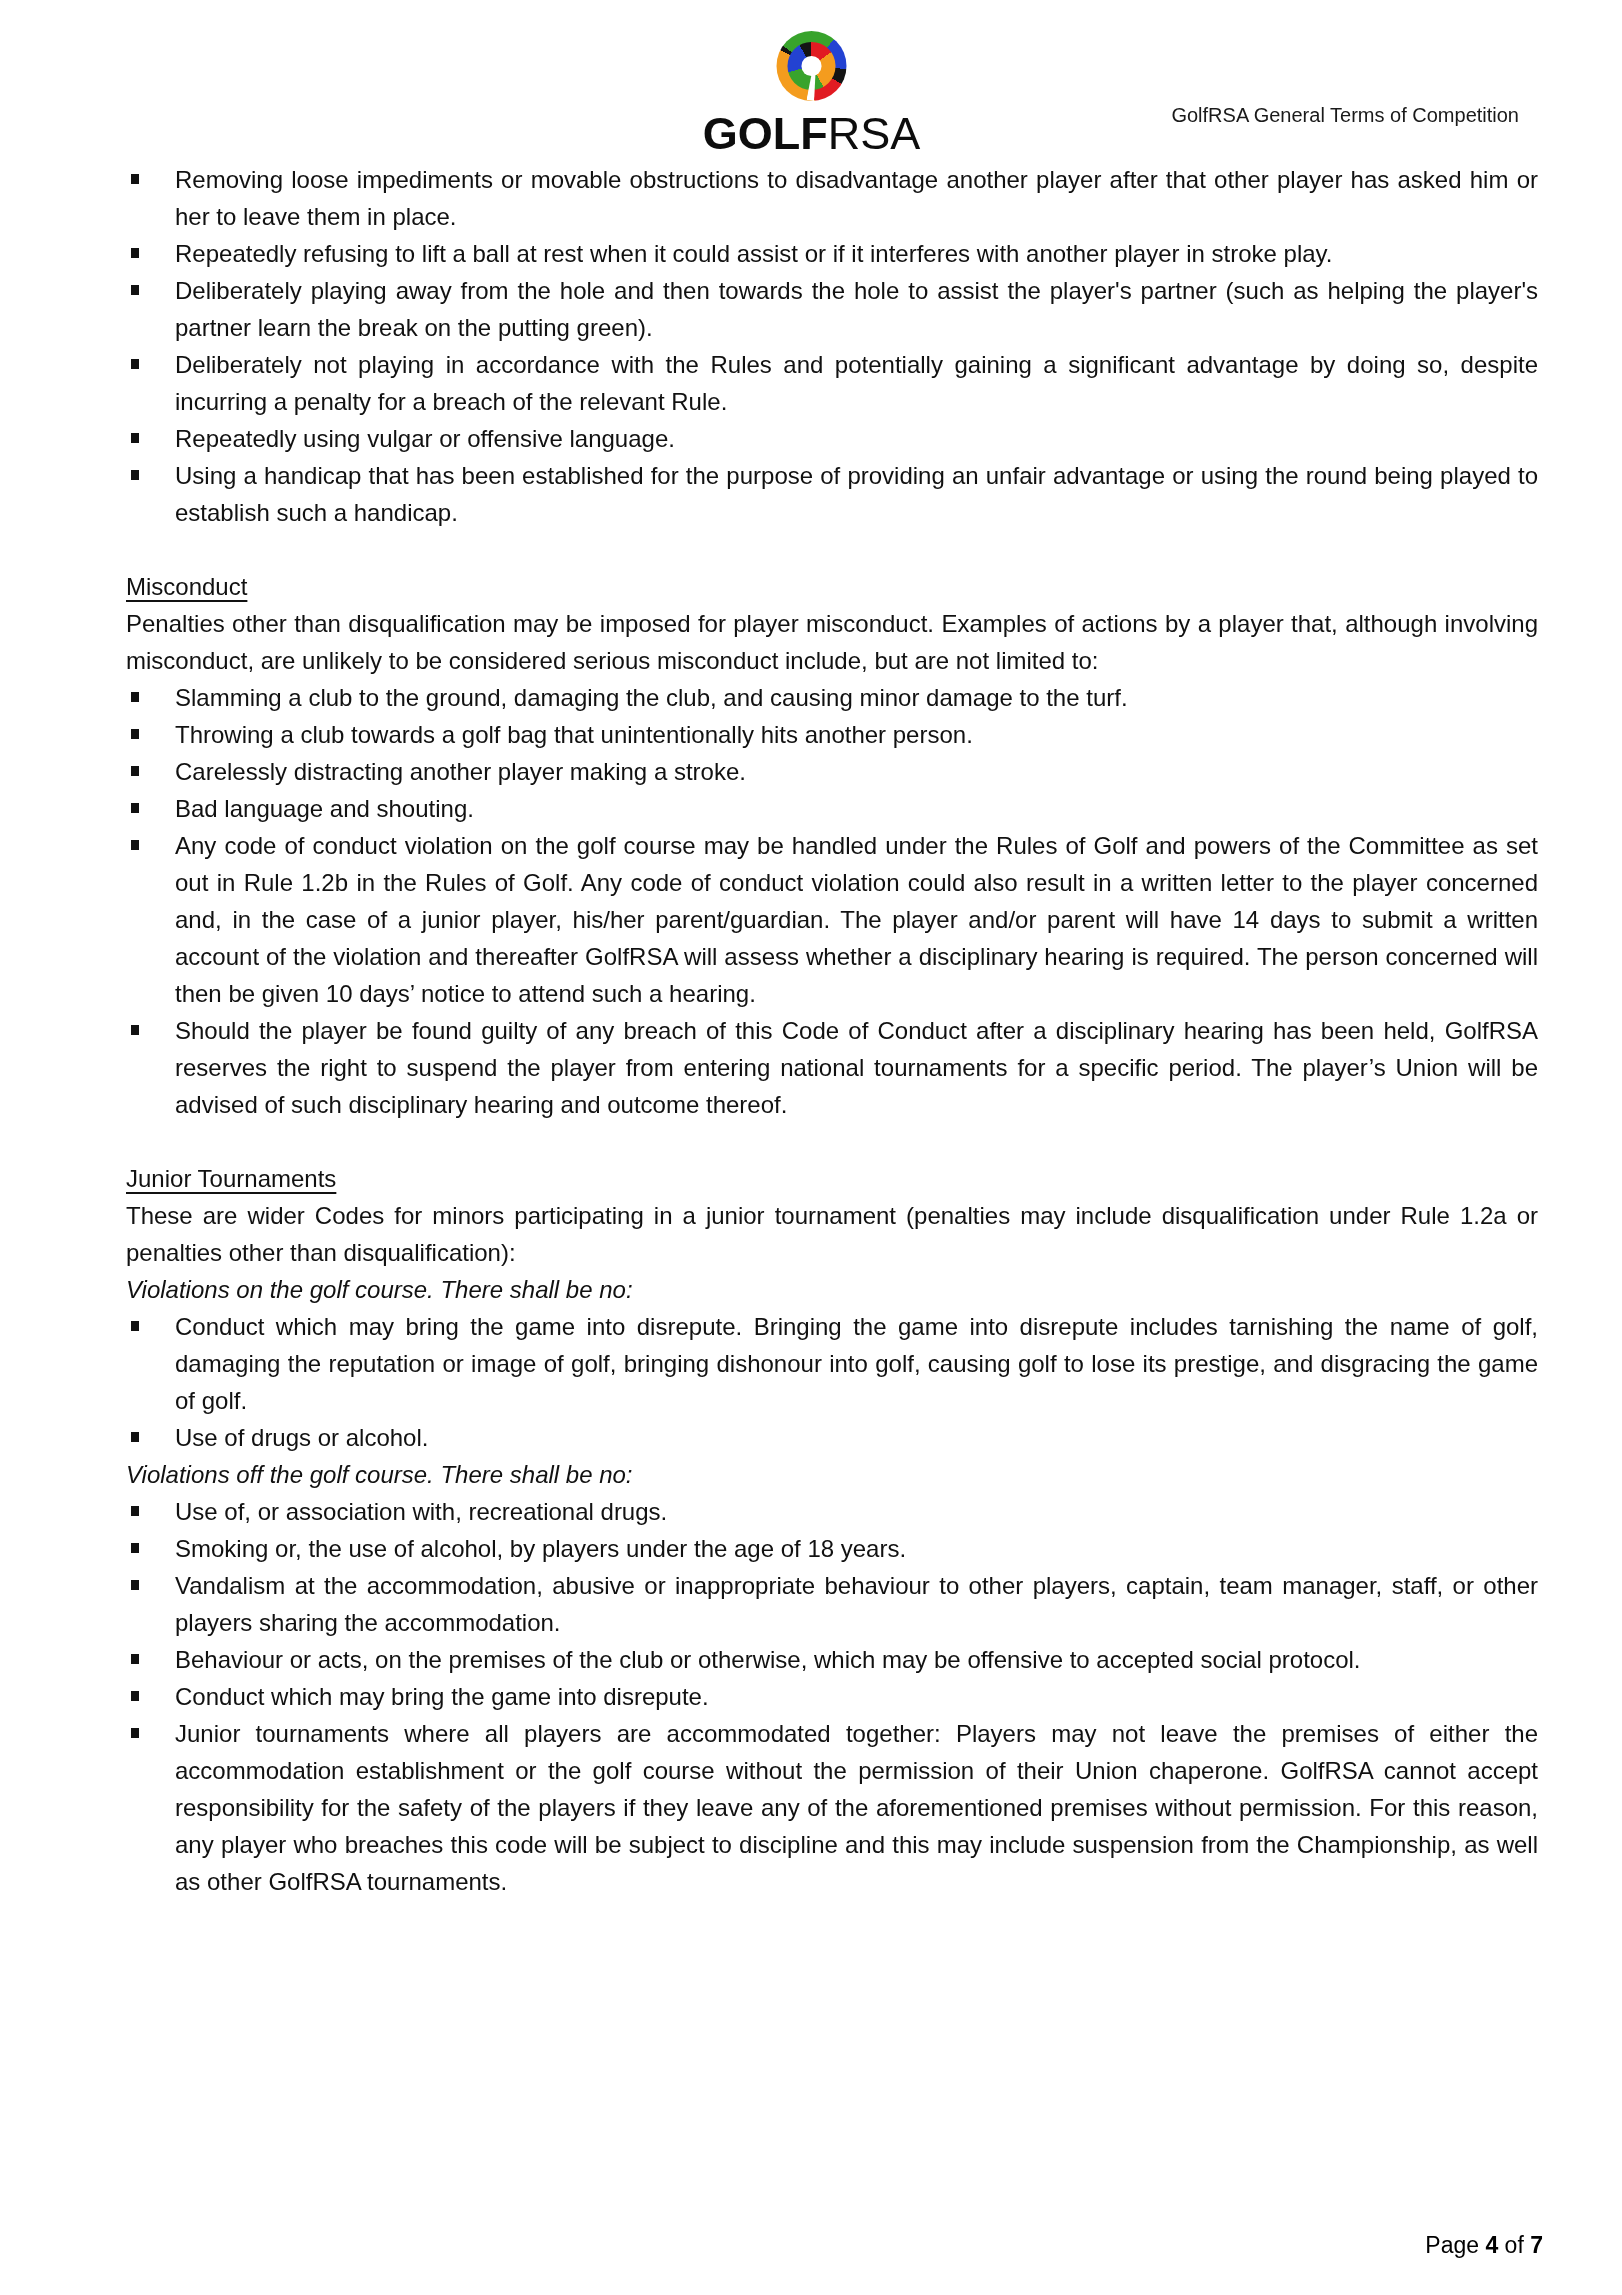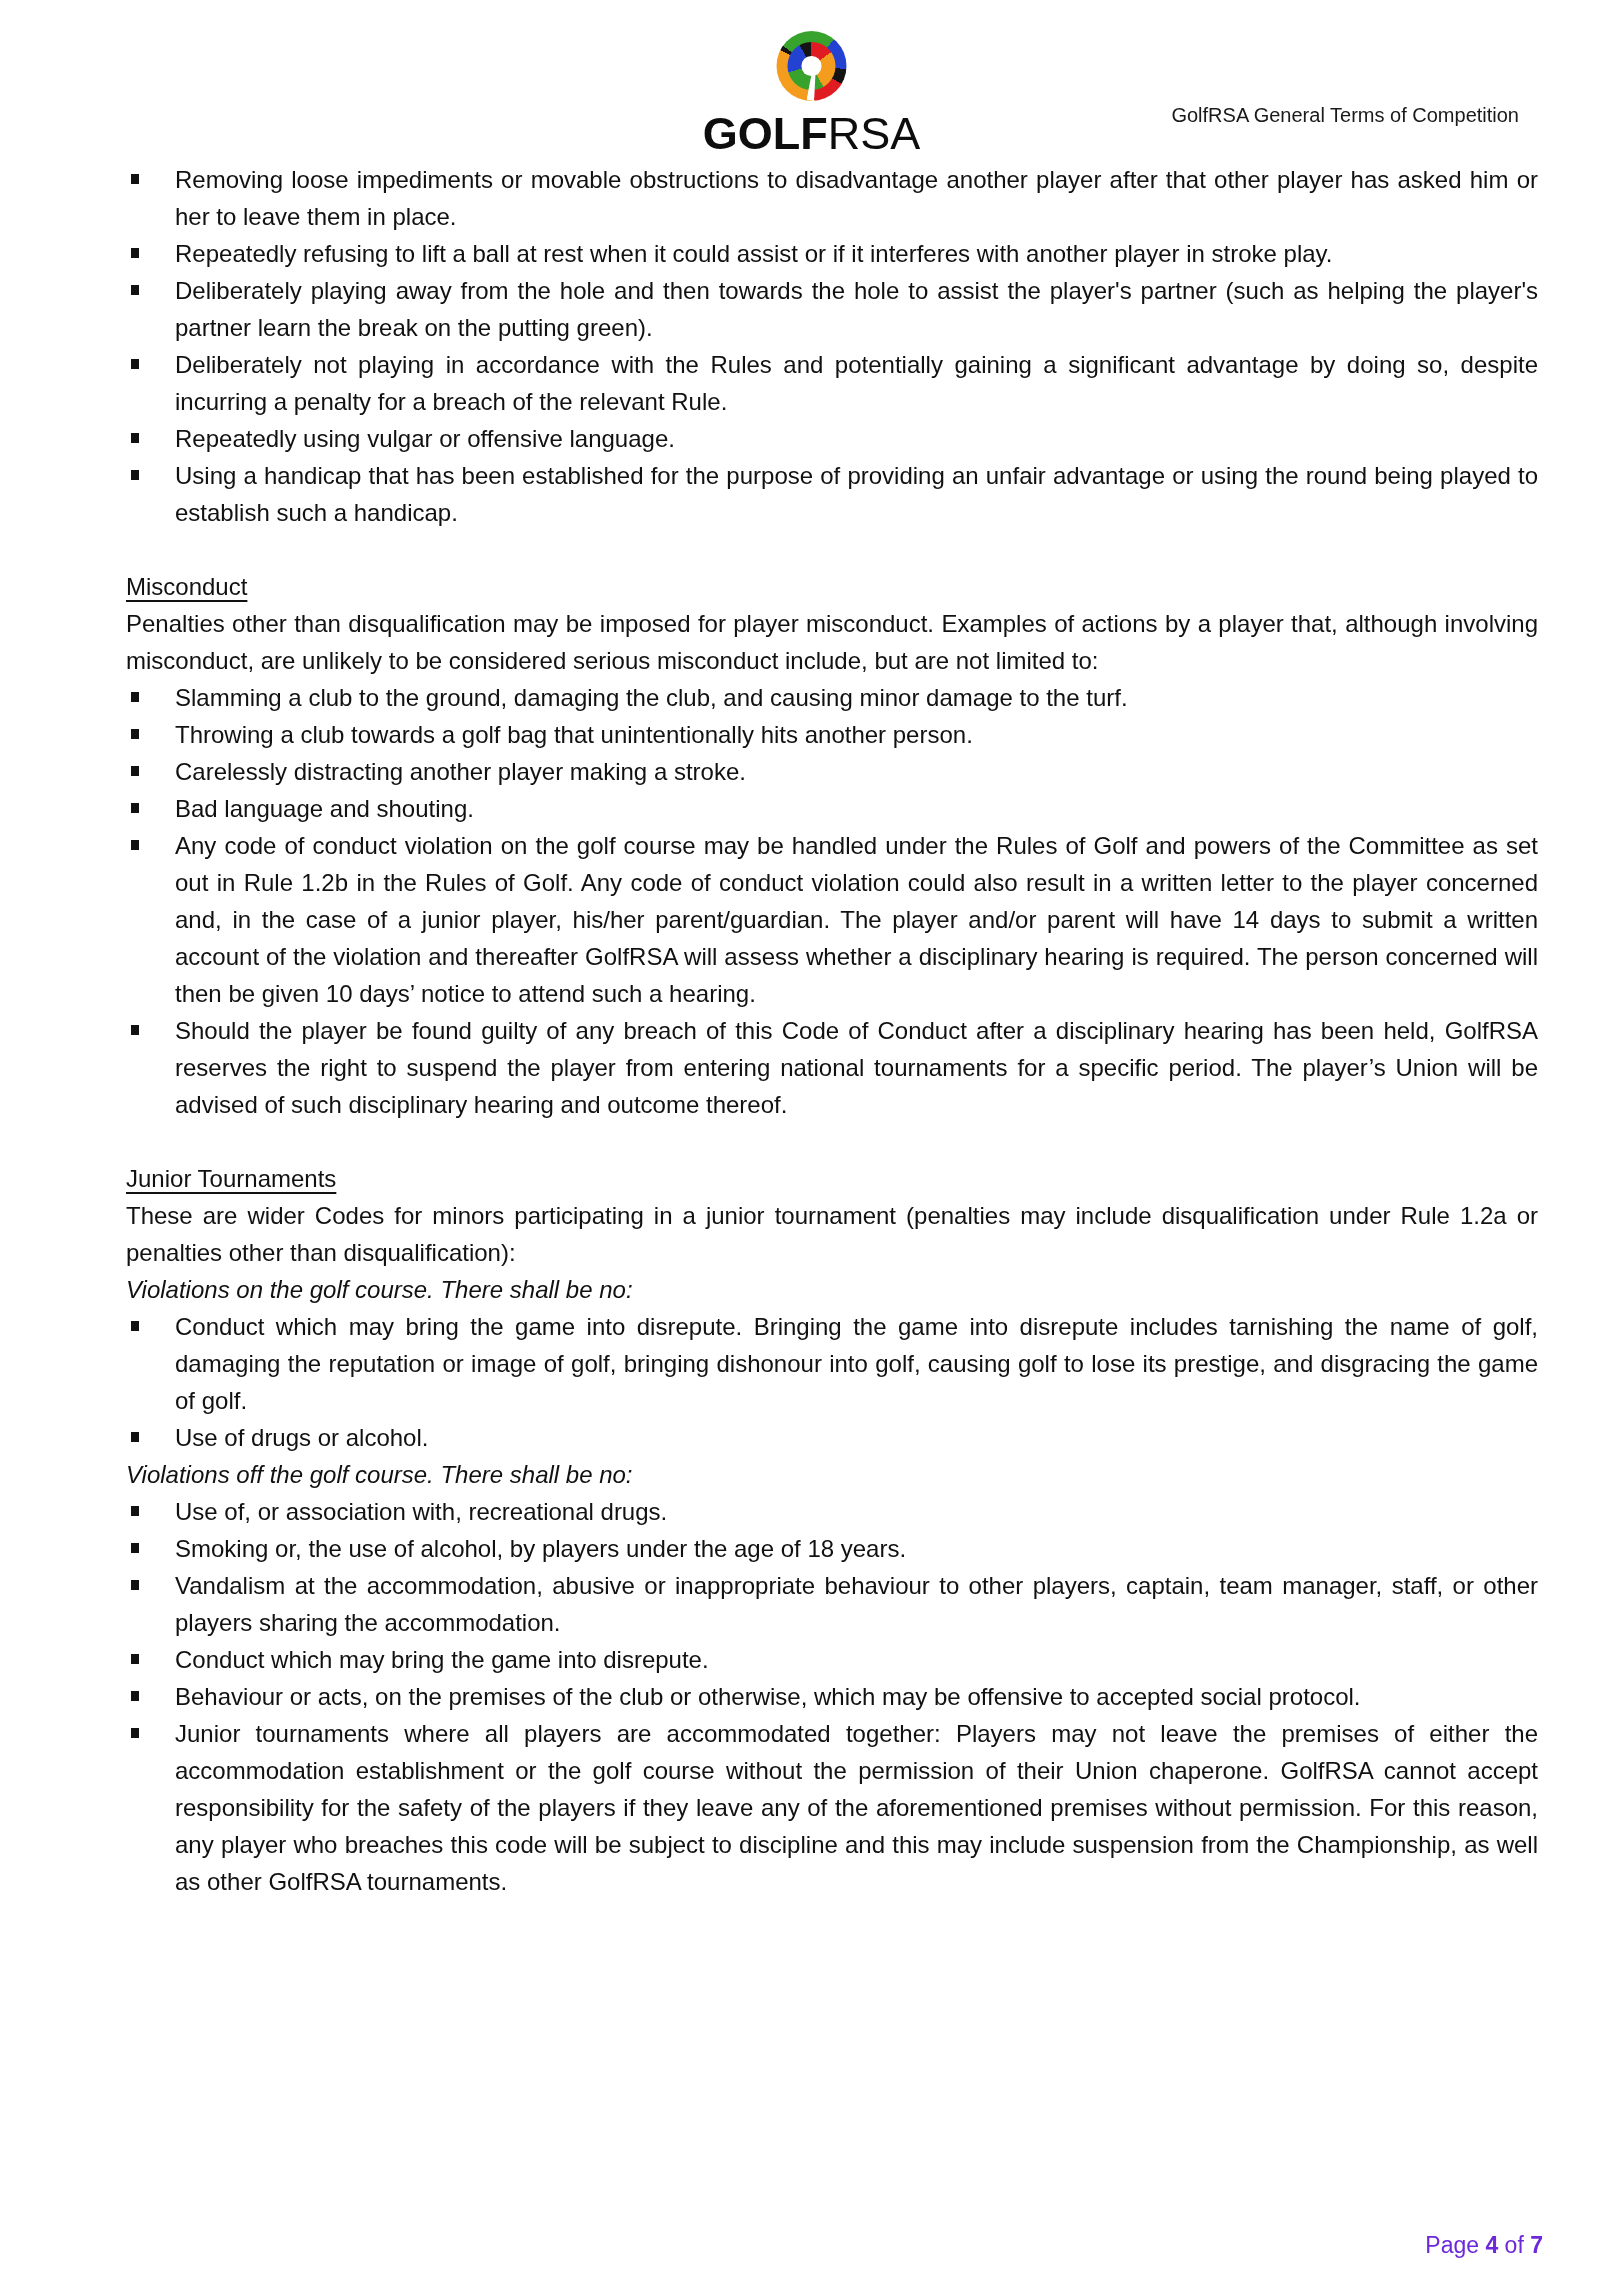--- a/index.html
+++ b/index.html
@@ -99,21 +99,21 @@
     background: #111;
   }
   .bt { flex: 1; text-align: justify; }
 
   
   .footer {
     position: absolute;
     right: 80px;
     bottom: 36px;
     font-size: 23px;
-    color: #6d28d9;
+    color: #000000;
   }
   .footer .b { font-weight: bold; }
 </style>
 </head>
 <body>
 
 <div class="page">
 
   <div class="logo-block">
     <div class="ring">
@@ -201,28 +201,28 @@
     <div class="li">
       <span class="bm"></span>
       <span class="bt">Smoking or, the use of alcohol, by players under the age of 18 years.</span>
     </div>
     <div class="li">
       <span class="bm"></span>
       <span class="bt">Vandalism at the accommodation, abusive or inappropriate behaviour to other players, captain, team manager, staff, or other players sharing the accommodation.</span>
     </div>
     <div class="li">
       <span class="bm"></span>
+      <span class="bt">Behaviour or acts, on the premises of the club or otherwise, which may be offensive to accepted social protocol.</span>
+    </div>
+    <div class="li">
+      <span class="bm"></span>
       <span class="bt">Conduct which may bring the game into disrepute.</span>
     </div>
     <div class="li">
       <span class="bm"></span>
-      <span class="bt">Behaviour or acts, on the premises of the club or otherwise, which may be offensive to accepted social protocol.</span>
-    </div>
-    <div class="li">
-      <span class="bm"></span>
       <span class="bt">Junior tournaments where all players are accommodated together: Players may not leave the premises of either the accommodation establishment or the golf course without the permission of their Union chaperone. GolfRSA cannot accept responsibility for the safety of the players if they leave any of the aforementioned premises without permission. For this reason, any player who breaches this code will be subject to discipline and this may include suspension from the Championship, as well as other GolfRSA tournaments.</span>
     </div>
 
   </div>
 
   <div class="footer"><span>Page </span><span class="b">4</span><span> of </span><span class="b">7</span></div>
 
 </div>
 
 

